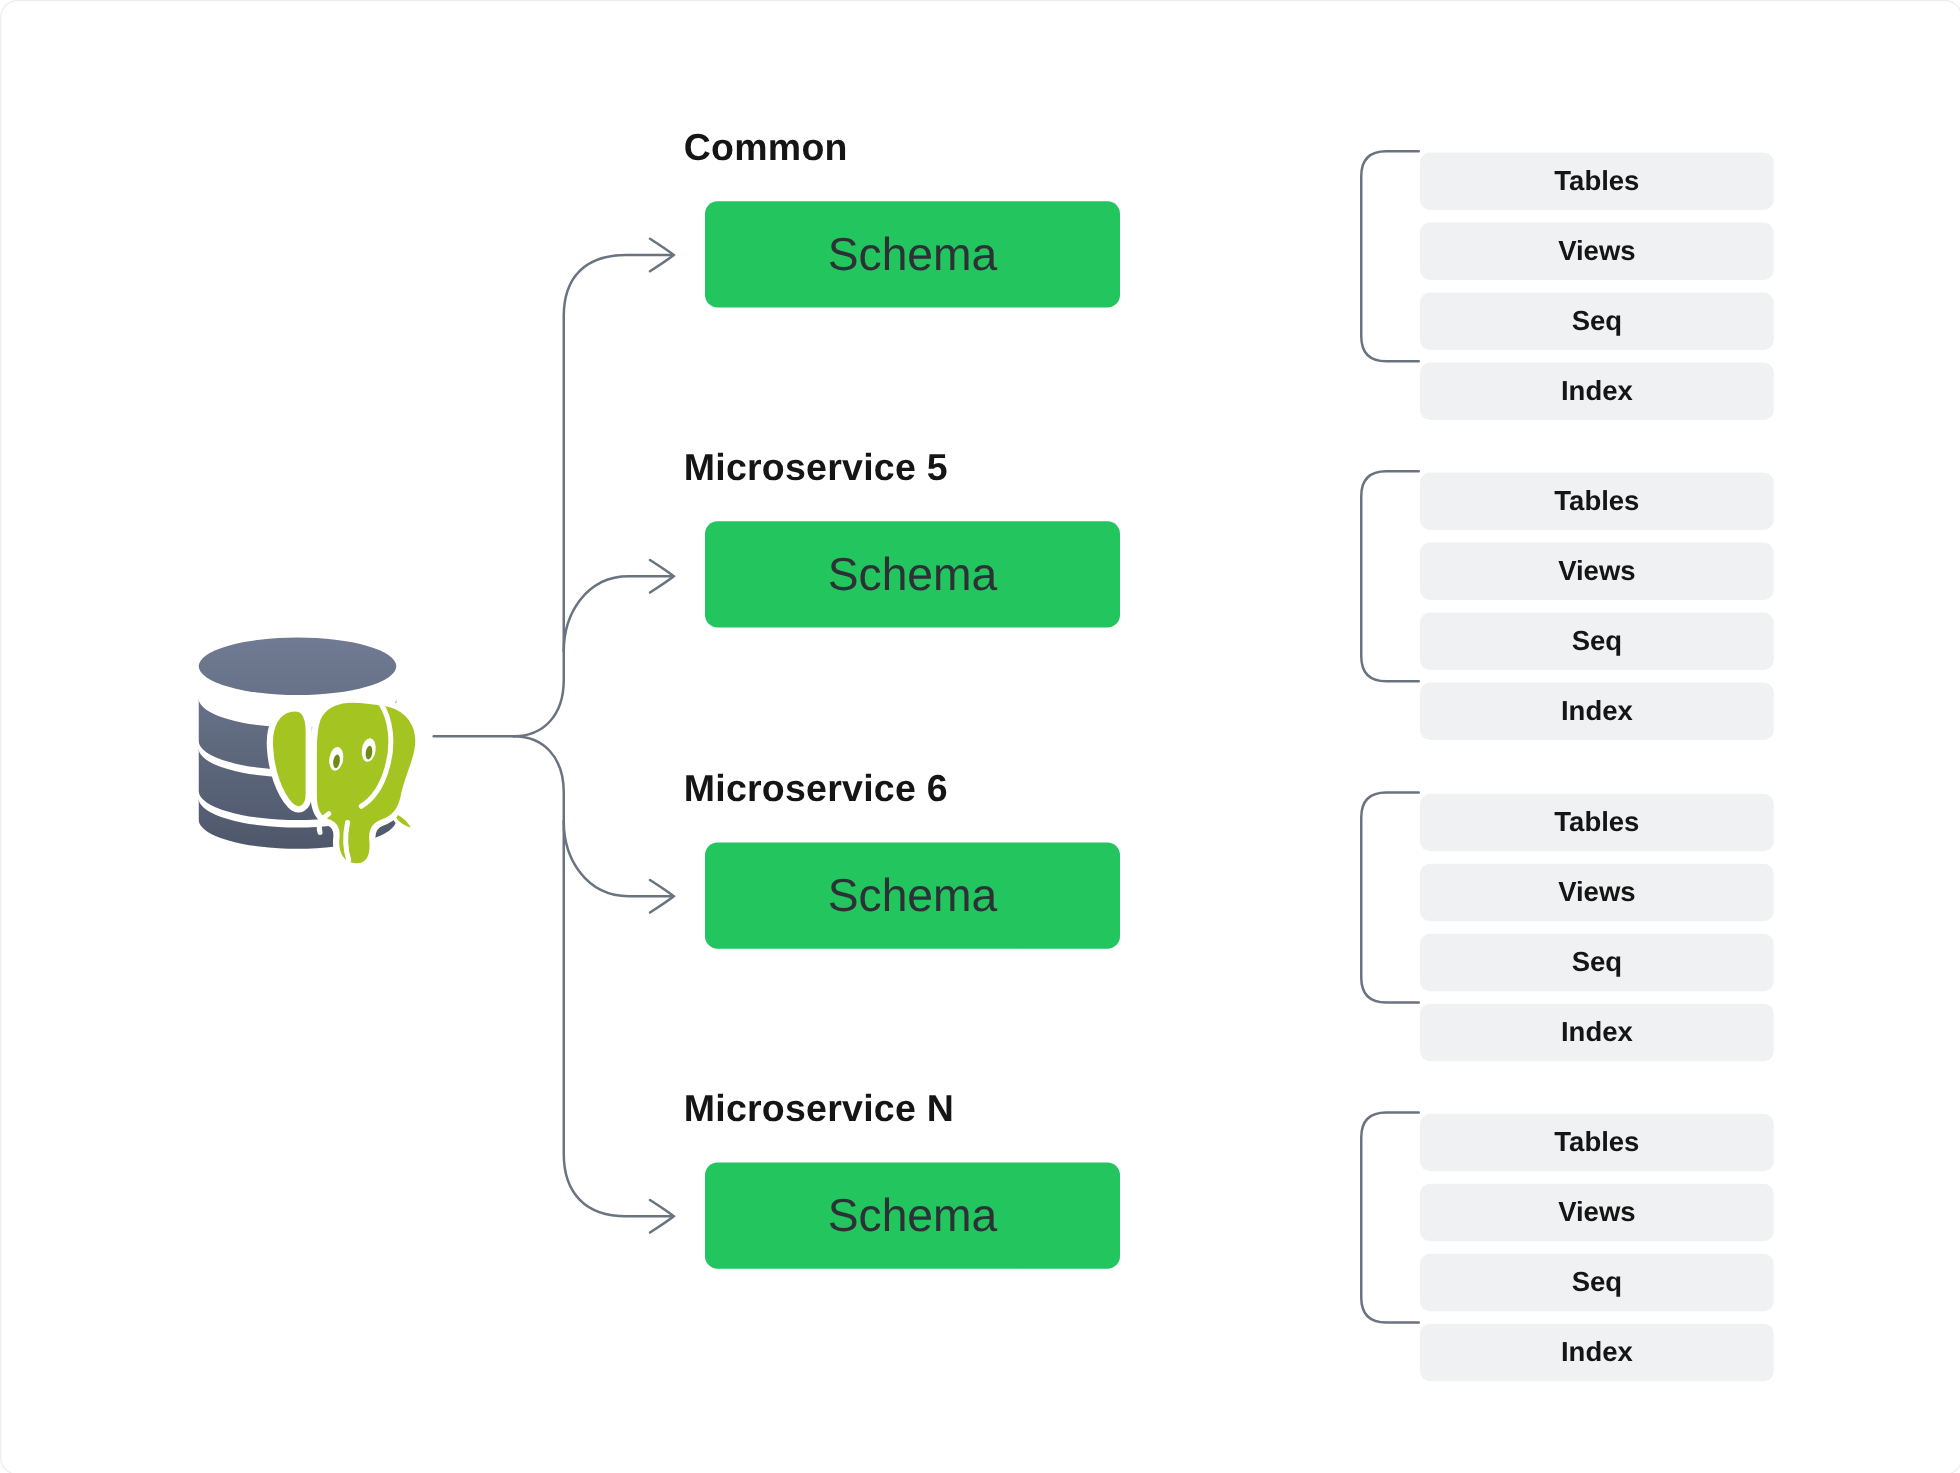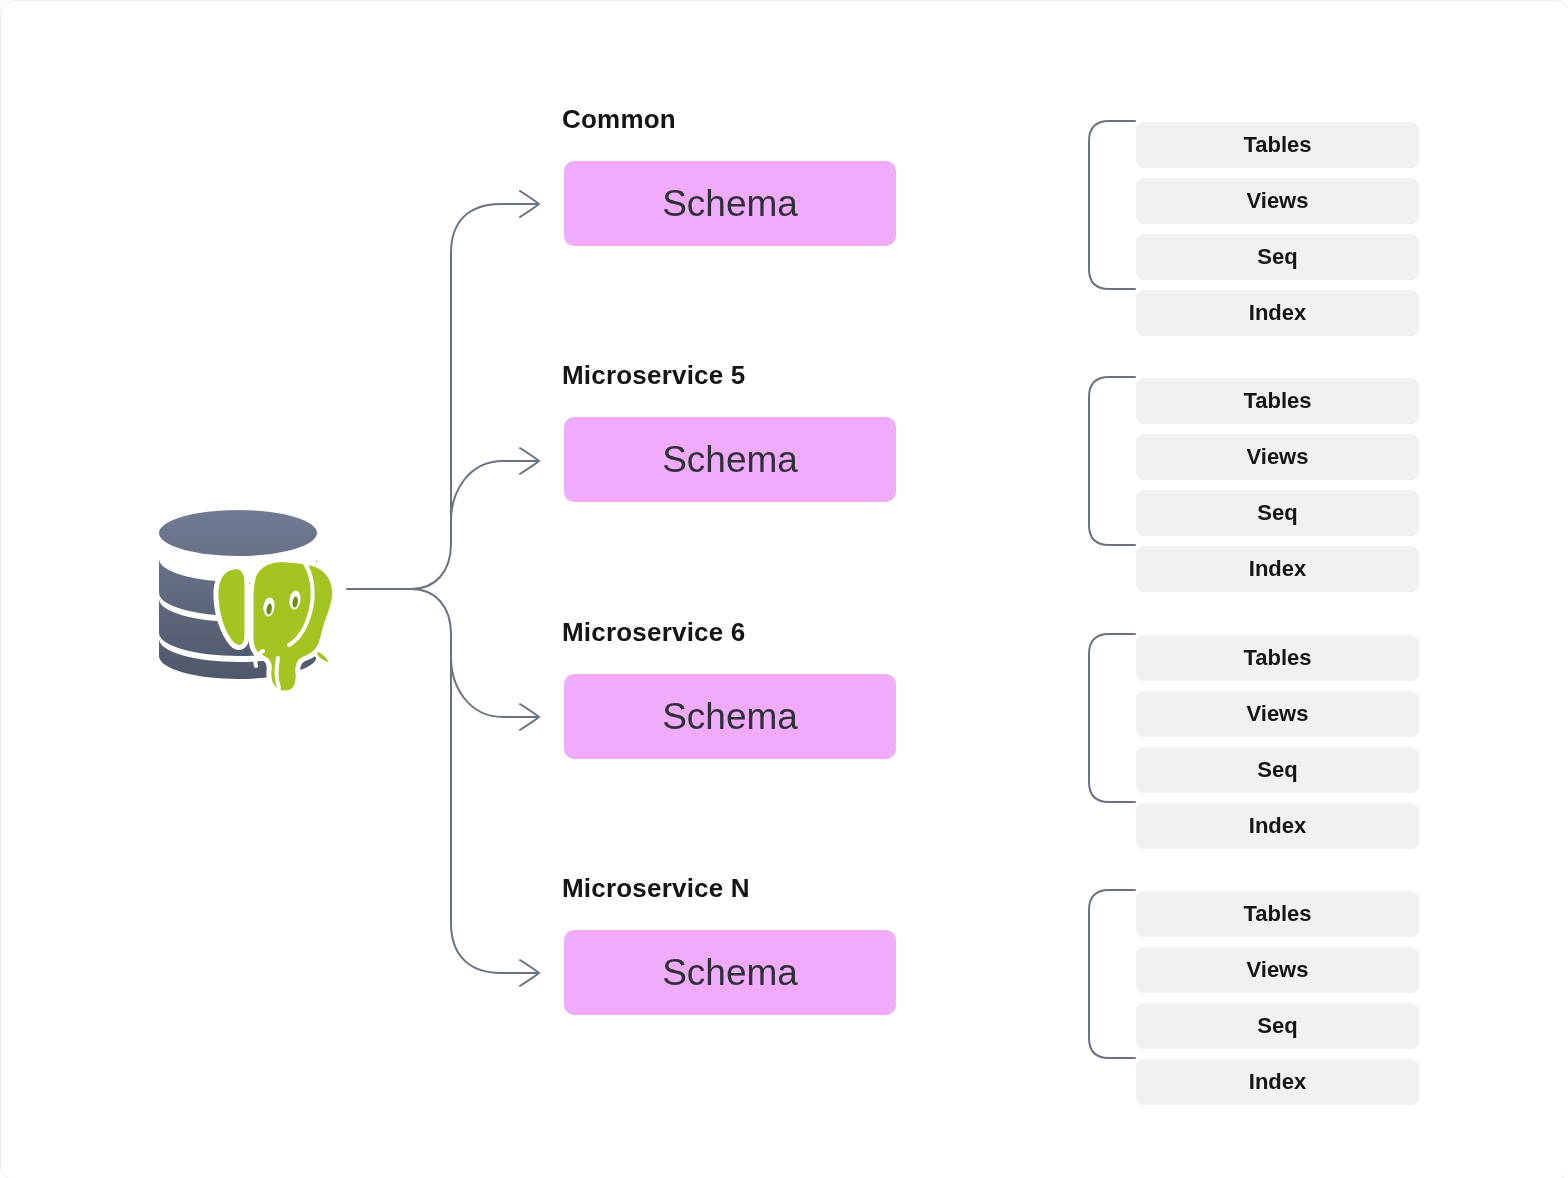--- a/index.html
+++ b/index.html
@@ -9,27 +9,27 @@
     background:#ffffff;
     border:1px solid #ededed;
     border-radius:14px;
     overflow:hidden;
     font-family:"Liberation Sans", sans-serif;
   }
   .layer{position:absolute;left:0;top:0;width:1568px;height:1178px;}
   svg.layer{pointer-events:none;}
   .group{position:absolute;left:0;top:0;width:100%;height:0;overflow:visible;}
   .group-label{
-    position:absolute;left:561px;top:-58px;
-    font-size:26px;font-weight:bold;color:#151515;
+    position:absolute;left:546px;top:-58px;
+    font-size:30px;font-weight:bold;color:#151515;
     letter-spacing:.2px;white-space:nowrap;line-height:32px;
   }
   .schema-box{
     position:absolute;left:563px;top:0;width:332px;height:85px;
-    background:#f0abfc;border-radius:10px;
+    background:#22c55e;border-radius:10px;
     display:flex;align-items:center;justify-content:center;
     font-size:37px;color:#2d3135;
   }
   .obj-box{
     position:absolute;left:1135px;width:283px;height:46px;
     background:#eff1f2;border-radius:8px;
     display:flex;align-items:center;justify-content:center;
     font-size:22px;font-weight:bold;color:#151515;margin-top:24px;
   }
   .obj-0{top:-63px}.obj-1{top:-7px}.obj-2{top:49px}.obj-3{top:105px}

